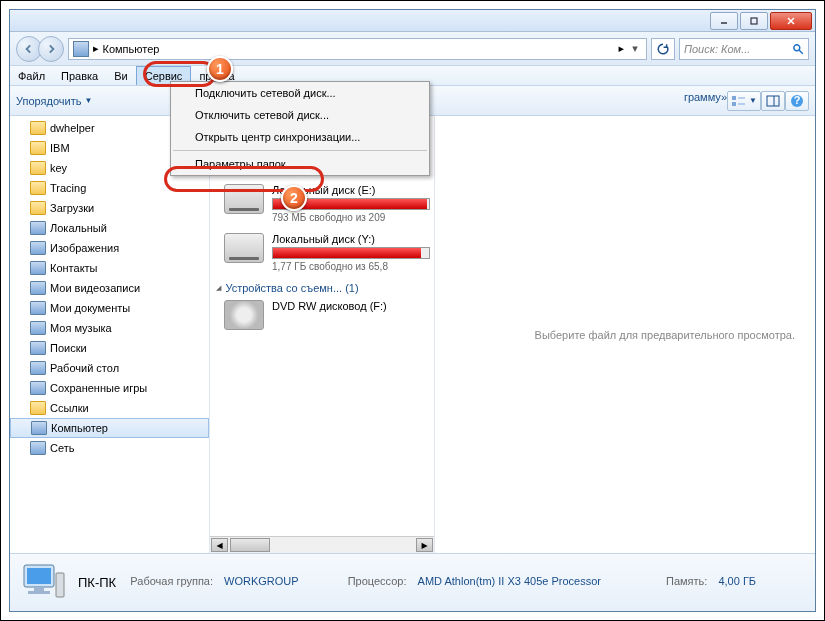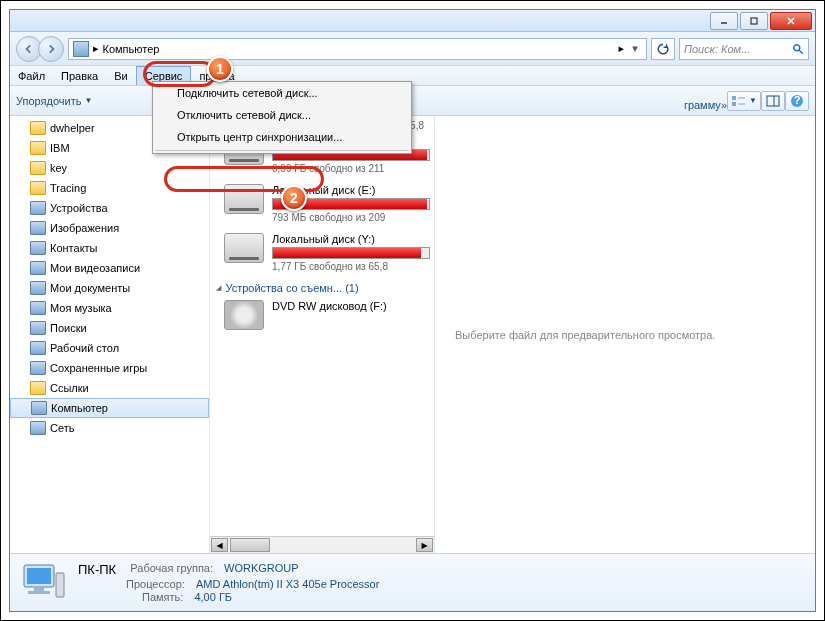--- a/index.html
+++ b/index.html
@@ -19,21 +19,21 @@
 .addrdrop{width:14px;color:#555;text-align:center;cursor:pointer}
 .refbtn{width:24px;height:22px;background:#fff;border:1px solid #a3b9d3;display:flex;align-items:center;justify-content:center;cursor:pointer}
 .searchbox{width:130px;height:22px;background:#fff;border:1px solid #a3b9d3;display:flex;align-items:center;padding:0 4px;color:#888;font-style:italic}
 .searchbox span{flex:1;overflow:hidden;text-overflow:ellipsis;white-space:nowrap}
 .menubar{height:20px;background:linear-gradient(#f5f9fd,#e7f0fa);display:flex;align-items:stretch;padding:0 0;border-bottom:1px solid #c5d5e8}
 .menuitem{padding:0 8px;display:flex;align-items:center;cursor:pointer}
 .menuitem.open{background:#cde3f8;border:1px solid #7da7d9;border-bottom:none}
 .toolbar{height:30px;background:linear-gradient(#f5f9fd,#e2edf9);display:flex;align-items:center;padding:0 6px;gap:8px;border-bottom:1px solid #c5d5e8}
 .tbtn{color:#1a4e8a;display:flex;align-items:center;gap:3px;cursor:pointer}
 .tchev{font-size:8px;color:#1a4e8a}
-.tright{margin-left:auto;display:flex;align-items:flex-end;gap:0}
+.tright{margin-left:auto;display:flex;align-items:flex-start;gap:0}
 .viewbtn{width:34px;height:20px;border:1px solid #a8bfd8;background:linear-gradient(#fafdff,#e6eff9);border-radius:2px;display:flex;align-items:center;justify-content:center;cursor:pointer}
 .content{flex:1;display:flex;overflow:hidden;position:relative}
 .sidebar{width:200px;border-right:1px solid #e1e7ef;overflow-y:auto;padding:2px 0}
 .sbitem{display:flex;align-items:center;height:20px;padding:0 4px 0 20px;gap:4px;cursor:pointer;white-space:nowrap}
 .sbitem.sel{background:linear-gradient(#e9f2fc,#d4e6f9);border:1px solid #9cc1e8}
 .sbicon{width:16px;height:14px;background:linear-gradient(#ffe9a6,#f5c855);border:1px solid #d4a017;border-radius:1px;flex-shrink:0}
 .sbicon.sp{background:linear-gradient(#c5d9f1,#7da7d9);border-color:#5a7fa0}
 .main{flex:1;display:flex;position:relative}
 .filepane{width:225px;border-right:1px solid #e1e7ef;overflow:hidden;padding:4px;position:relative}
 .driveitem{display:flex;gap:8px;margin:4px 0 10px 10px}
@@ -43,28 +43,28 @@
 .driveinfo{flex:1}
 .drivename{color:#000;margin-bottom:2px}
 .drivebar{height:12px;border:1px solid #999;background:#eee;margin-bottom:2px;position:relative;overflow:hidden}
 .drivefill{height:100%;background:linear-gradient(#f55,#c00)}
 .drivestat{color:#666;font-size:10px}
 .grouphdr{display:flex;align-items:center;gap:4px;color:#1a4e8a;margin:8px 0 6px 2px;cursor:pointer}
 .grouphdr::before{content:"◢";font-size:7px;color:#666}
 .scrollh{position:absolute;bottom:0;left:0;right:0;height:17px;background:#f0f0f0;border-top:1px solid #ccc;display:flex}
 .scrollh .thumb{width:40px;background:linear-gradient(#e8e8e8,#c8c8c8);border:1px solid #999;margin:1px}
 .scrollh .arr{width:17px;background:linear-gradient(#e8e8e8,#c8c8c8);border:1px solid #999;margin:1px;display:flex;align-items:center;justify-content:center;font-size:8px}
-.preview{flex:1;display:flex;align-items:center;justify-content:flex-start;color:#888;padding:12px 20px;text-align:center}
+.preview{flex:1;display:flex;align-items:center;justify-content:flex-end;color:#888;padding:12px 20px;text-align:center}
 .details{height:58px;border-top:1px solid #c5d5e8;background:linear-gradient(#f5f9fd,#e7f0fa);display:flex;align-items:center;padding:4px 10px;gap:10px}
 .pcicon{width:48px;height:44px}
-.detinfo{display:flex;flex-direction:column;gap:1px}
+.detinfo{display:flex;flex-direction:row;gap:1px}
 .detrow{display:flex;gap:4px}
 .detlbl{color:#666}
 .detval{color:#1a4e8a}
-.dropdown{position:absolute;top:80px;left:151px;width:260px;background:#f4f4f4;border:1px solid #9c9c9c;box-shadow:2px 2px 4px rgba(0,0,0,.3);z-index:100}
+.dropdown{position:absolute;top:80px;left:169px;width:260px;background:#f4f4f4;border:1px solid #9c9c9c;box-shadow:2px 2px 4px rgba(0,0,0,.3);z-index:100}
 .dditem{height:22px;display:flex;align-items:center;padding:0 24px;cursor:pointer}
 .ddsep{height:1px;background:#c5c5c5;margin:2px 2px}
 .callout{position:absolute;width:26px;height:26px;border-radius:50%;background:radial-gradient(circle at 35% 30%,#ff9a5c,#e64510);border:2px solid #fff;box-shadow:0 1px 3px rgba(0,0,0,.5),inset 0 -2px 3px rgba(0,0,0,.3);color:#fff;font-weight:bold;font-size:14px;display:flex;align-items:center;justify-content:center;z-index:200}
 .ring{position:absolute;border:3px solid #d92b1c;border-radius:14px;z-index:150;pointer-events:none}
 </style>
 </head>
 <body>
 
 <div class="window">
   <div class="titlebar">
@@ -175,22 +175,26 @@
         </div>
         <div class="sbitem">
           <div class="sbicon"></div>
           <span>key</span>
         </div>
         <div class="sbitem">
           <div class="sbicon"></div>
           <span>Tracing</span>
         </div>
         <div class="sbitem">
-          <div class="sbicon sp"></div>
-          <span>Устройства</span>
+          <div class="sbicon"></div>
+          <span>Загрузки</span>
+        </div>
+        <div class="sbitem">
+          <div class="sbicon sp"></div>
+          <span>Локальный</span>
         </div>
         <div class="sbitem">
           <div class="sbicon sp"></div>
           <span>Изображения</span>
         </div>
         <div class="sbitem">
           <div class="sbicon sp"></div>
           <span>Контакты</span>
         </div>
         <div class="sbitem">
@@ -297,18 +301,19 @@
       <div class="detrow" style="padding-left:64px"><span class="detlbl">Память:</span>&nbsp;<span class="detval">4,00 ГБ</span></div>
     </div>
   </div>
 </div>
 
 <div class="dropdown">
   <div class="dditem">Подключить сетевой диск...</div>
   <div class="dditem">Отключить сетевой диск...</div>
   <div class="dditem">Открыть центр синхронизации...</div>
   <div class="ddsep"></div>
+  <div class="dditem">Параметры папок...</div>
 </div>
 
 <div class="ring" style="top:60px;left:142px;width:73px;height:26px"></div>
 <div class="ring" style="top:165px;left:163px;width:160px;height:26px"></div>
 <div class="callout" style="top:55px;left:206px">1</div>
 <div class="callout" style="top:184px;left:280px">2</div>
 
 </body></html>

